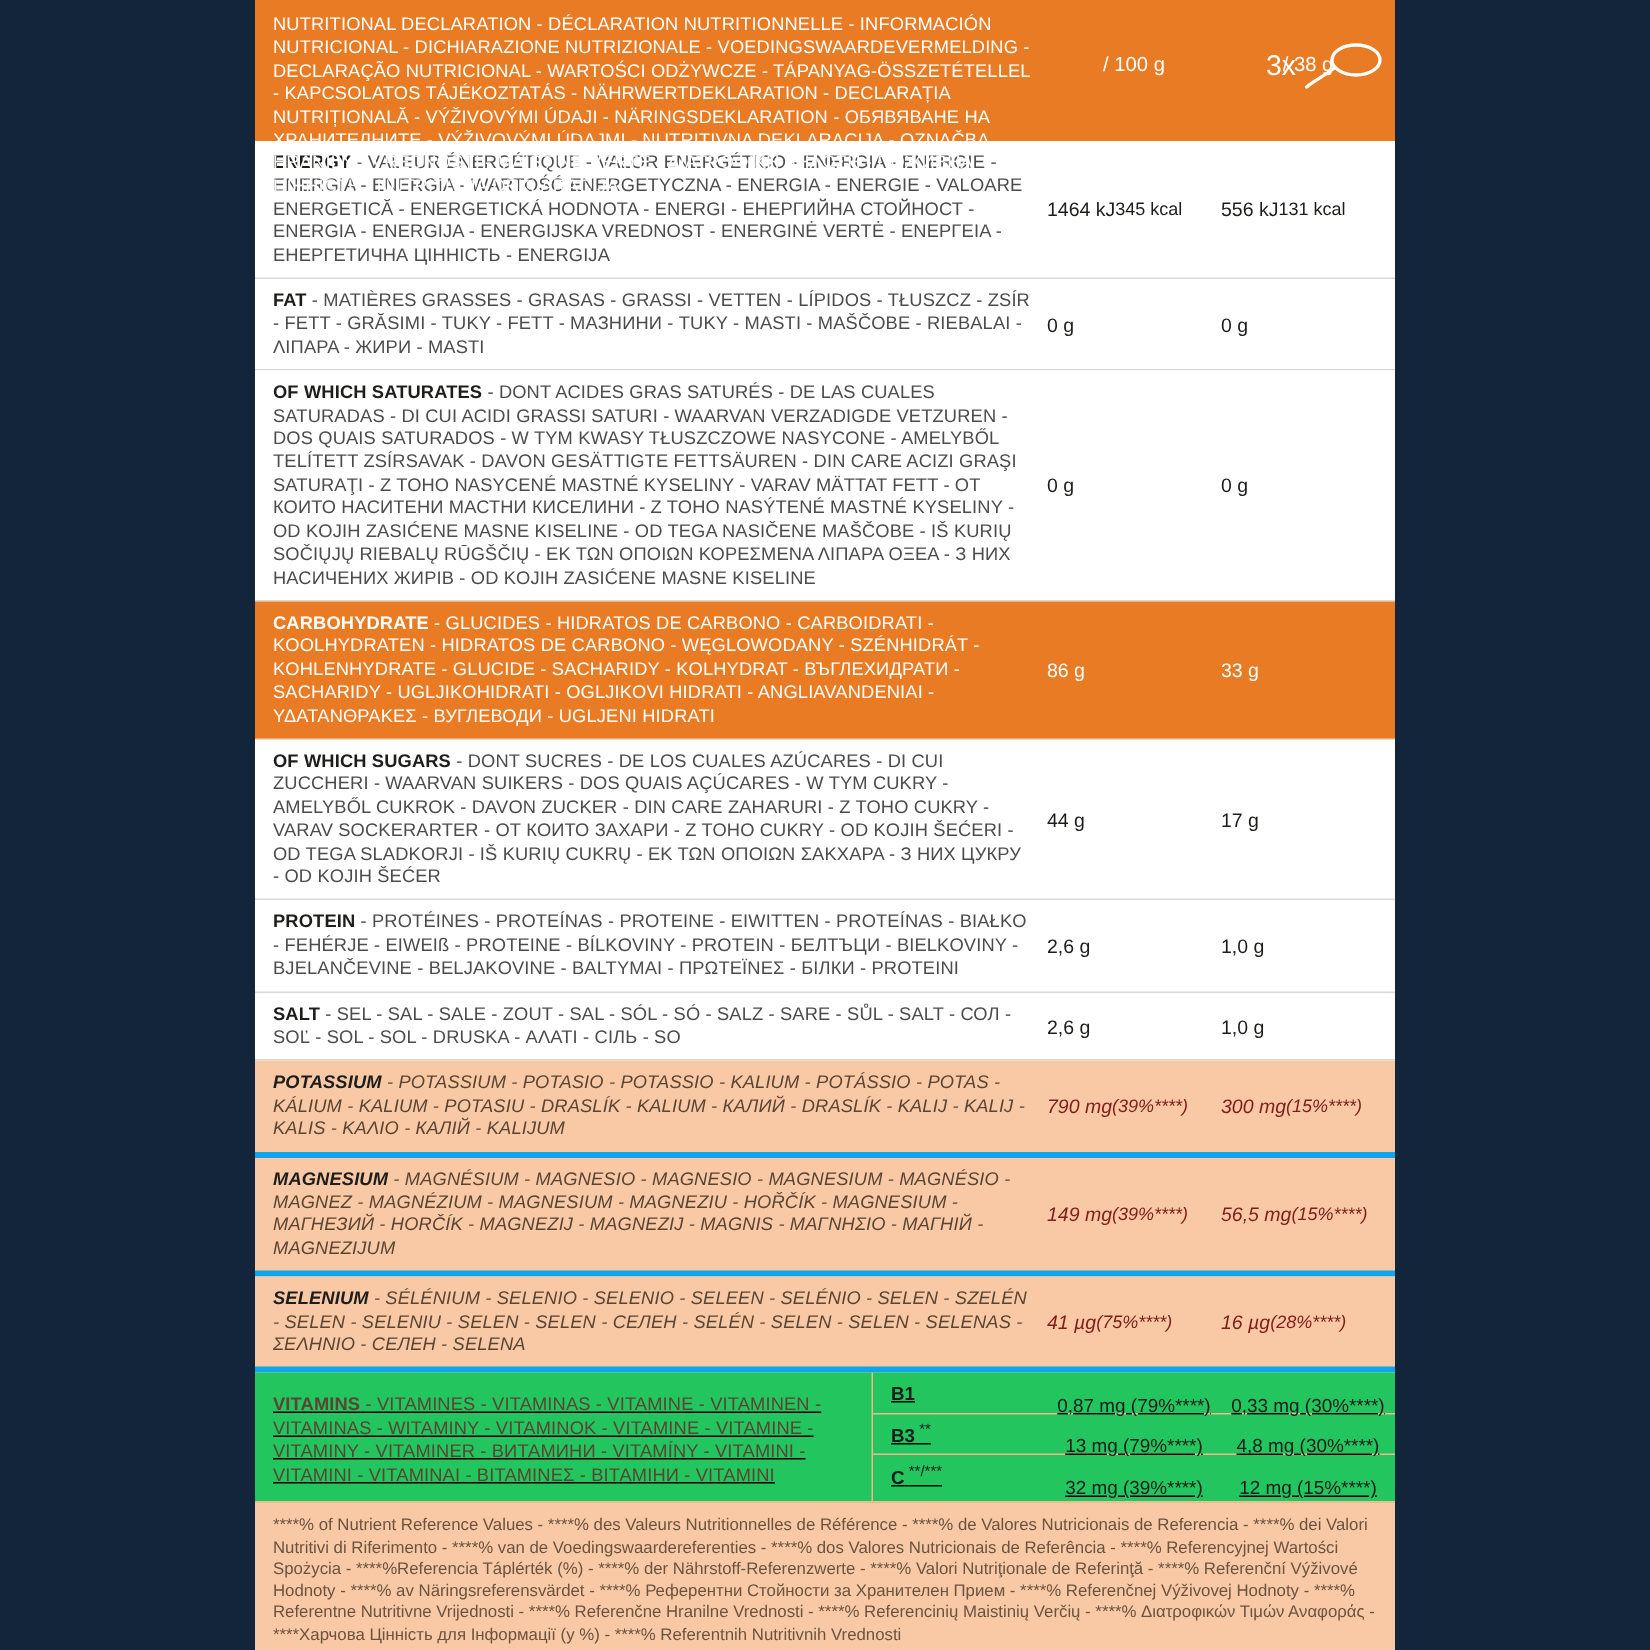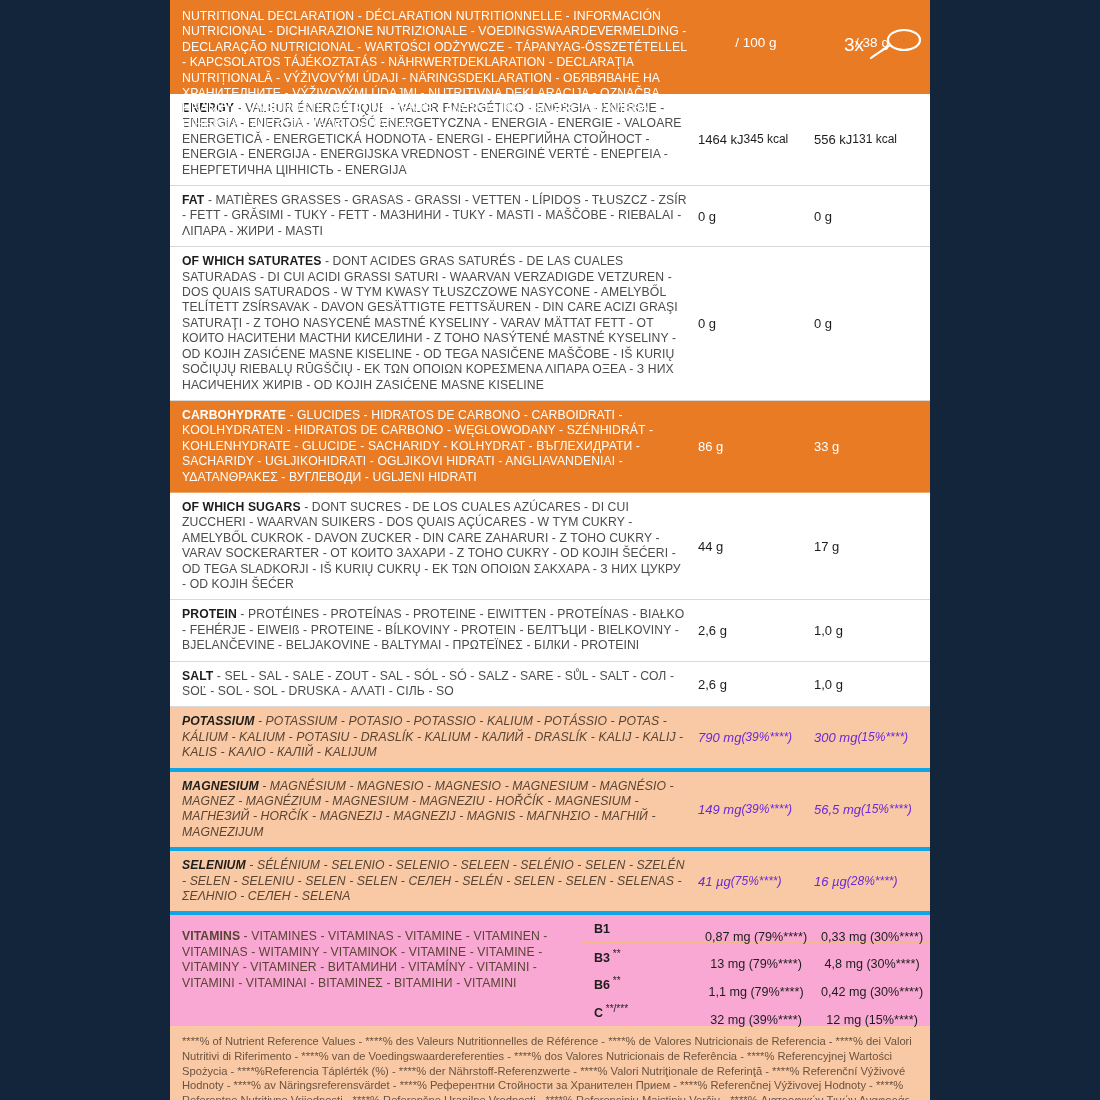--- a/index.html
+++ b/index.html
@@ -42,21 +42,21 @@
   
   .orange{background:#e87b23;color:#ffffff;}
   .orange .labelcell b{color:#ffffff;}
   .white{background:#ffffff;color:#1d1d1b;}
   .white .labelcell{color:#4c4c4c;}
   .white .labelcell b{color:#1d1d1b;}
   .white .valcell{color:#1d1d1b;}
   .peach{background:#f8c9a4;color:#1d1d1b;}
   .peach .labelcell{color:#5a4433;}
   .peach .labelcell b{color:#1d1d1b;}
-  .peach .valcell{color:#6d28d9;}
+  .peach .valcell{color:#7f1d1d;}
 
   .sep-w{border-bottom:1px solid #d9d9d9;}
   .sep-o{border-bottom:1px solid #f0a869;}
   .sep-p{border-bottom:4px solid #0ea5e9;font-style:italic;}
 
   
   #header{height:94px;}
   #header .labelcell{
     padding-top:9px;
     font-size:12.2px; line-height:15.4px;
@@ -72,21 +72,21 @@
     box-sizing:border-box;
   }
   #scoop{
     position:absolute;
     right:8px; top:28px;
     display:flex;align-items:center;gap:4px;
     color:#fff;font-size:19px;
   }
 
   
-  #vitamins{display:flex;background:#f9a8d4;}
+  #vitamins{display:flex;background:#22c55e;text-decoration:underline;}
   #vitamins .labelcell{
     flex:1 1 auto;
     color:#5a4433;
     padding:14px 10px 10px 12px;
   }
   #vit-table{
     flex:0 0 348px;width:348px;
     display:flex;flex-direction:column;
     border-left:1px solid #f2b88c;
   }
@@ -254,25 +254,20 @@
           <div class="vname">B1</div>
           <div class="vval">0,87 mg (79%****)</div>
           <div class="vval">0,33 mg (30%****)</div>
         </div>
         <div class="vrow">
           <div class="vname">B3<sup> **</sup></div>
           <div class="vval">13 mg (79%****)</div>
           <div class="vval">4,8 mg (30%****)</div>
         </div>
         <div class="vrow">
-          <div class="vname">B6<sup> **</sup></div>
-          <div class="vval">1,1 mg (79%****)</div>
-          <div class="vval">0,42 mg (30%****)</div>
-        </div>
-        <div class="vrow">
           <div class="vname">C<sup> **/***</sup></div>
           <div class="vval">32 mg (39%****)</div>
           <div class="vval">12 mg (15%****)</div>
         </div>
       </div>
   </div>
 
   <div id="footnote">****% of Nutrient Reference Values - ****% des Valeurs Nutritionnelles de Référence - ****% de Valores Nutricionais de Referencia - ****% dei Valori Nutritivi di Riferimento - ****% van de Voedingswaardereferenties - ****% dos Valores Nutricionais de Referência - ****% Referencyjnej Wartości Spożycia - ****%Referencia Táplérték (%) - ****% der Nährstoff-Referenzwerte - ****% Valori Nutriţionale de Referinţă - ****% Referenční Výživové Hodnoty - ****% av Näringsreferensvärdet - ****% Референтни Стойности за Хранителен Прием - ****% Referenčnej Výživovej Hodnoty - ****% Referentne Nutritivne Vrijednosti - ****% Referenčne Hranilne Vrednosti - ****% Referencinių Maistinių Verčių - ****% Διατροφικών Τιμών Αναφοράς - ****Харчова Цінність для Інформації (у %) - ****% Referentnih Nutritivnih Vrednosti</div>
 
 </div>

